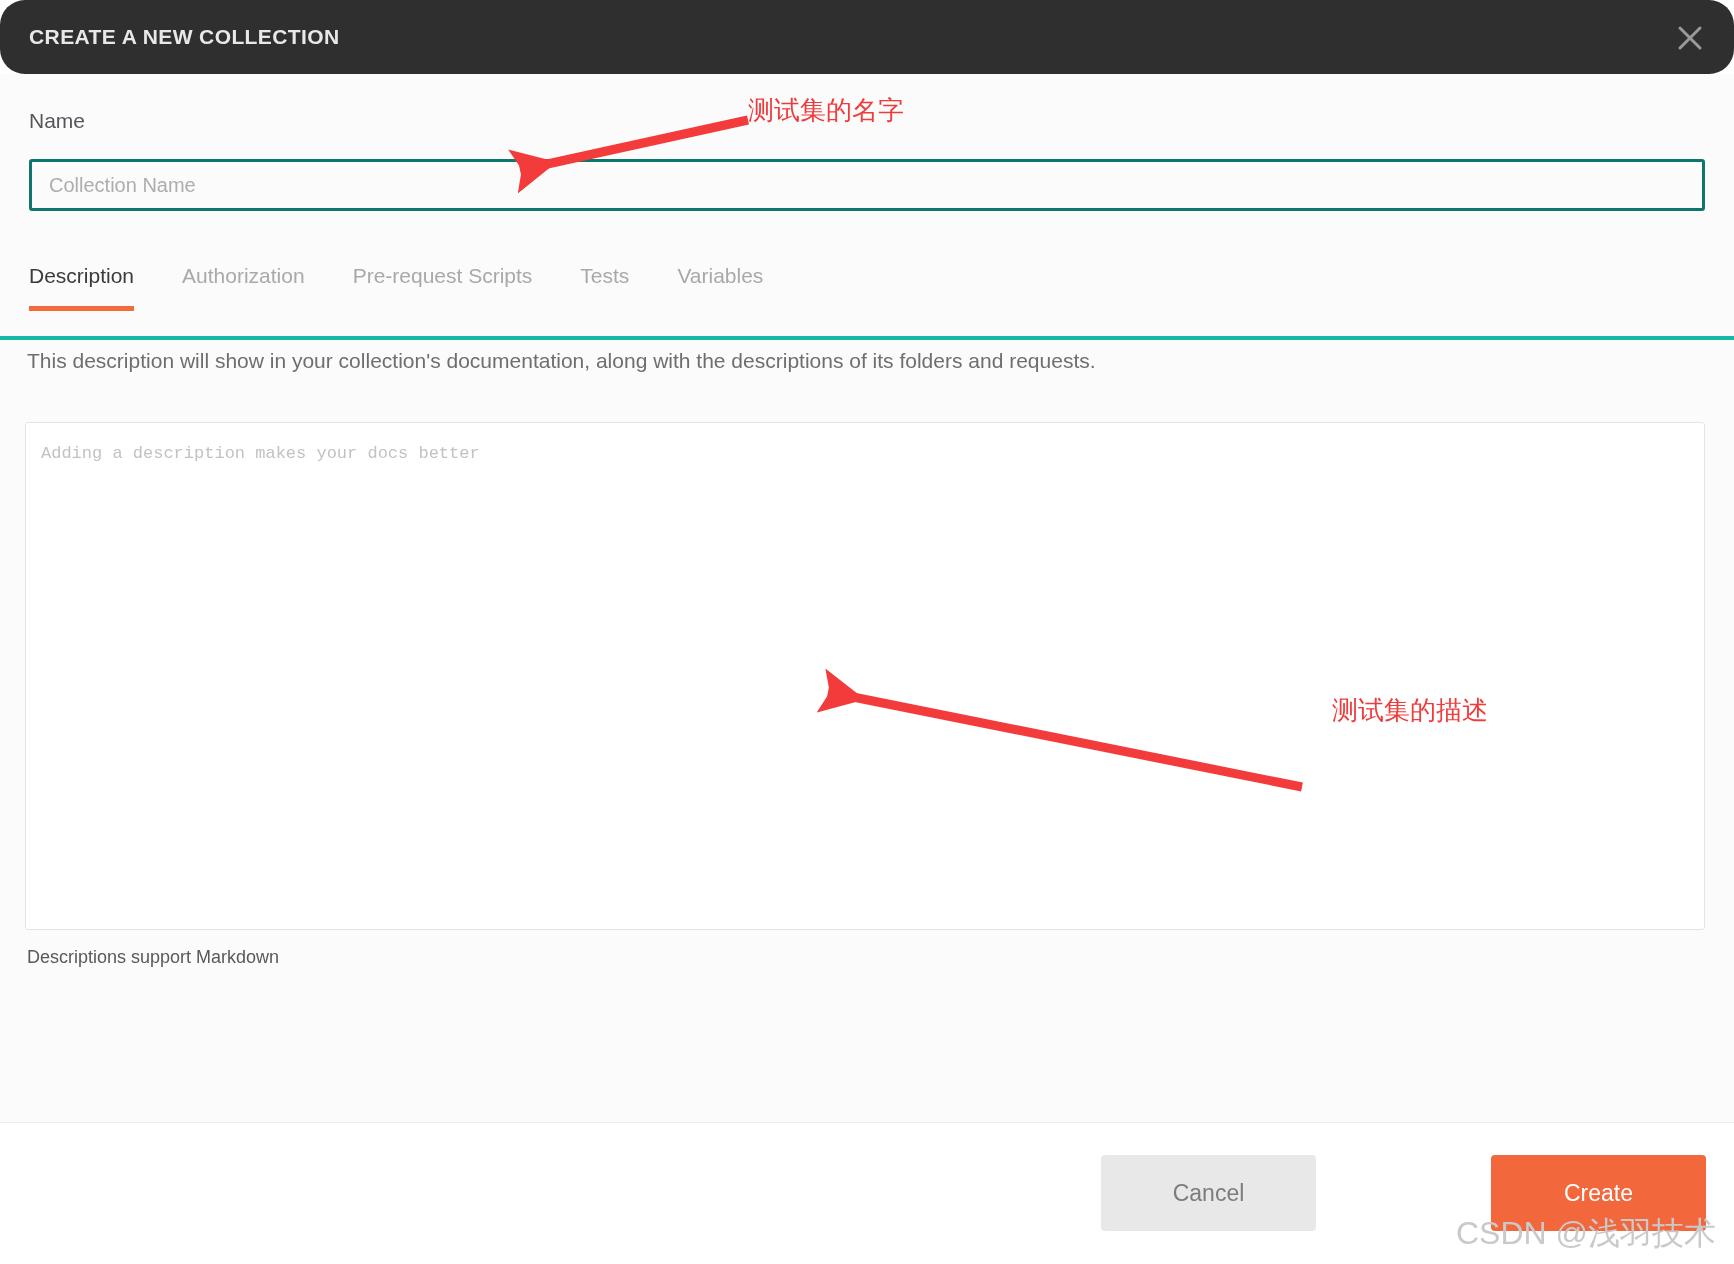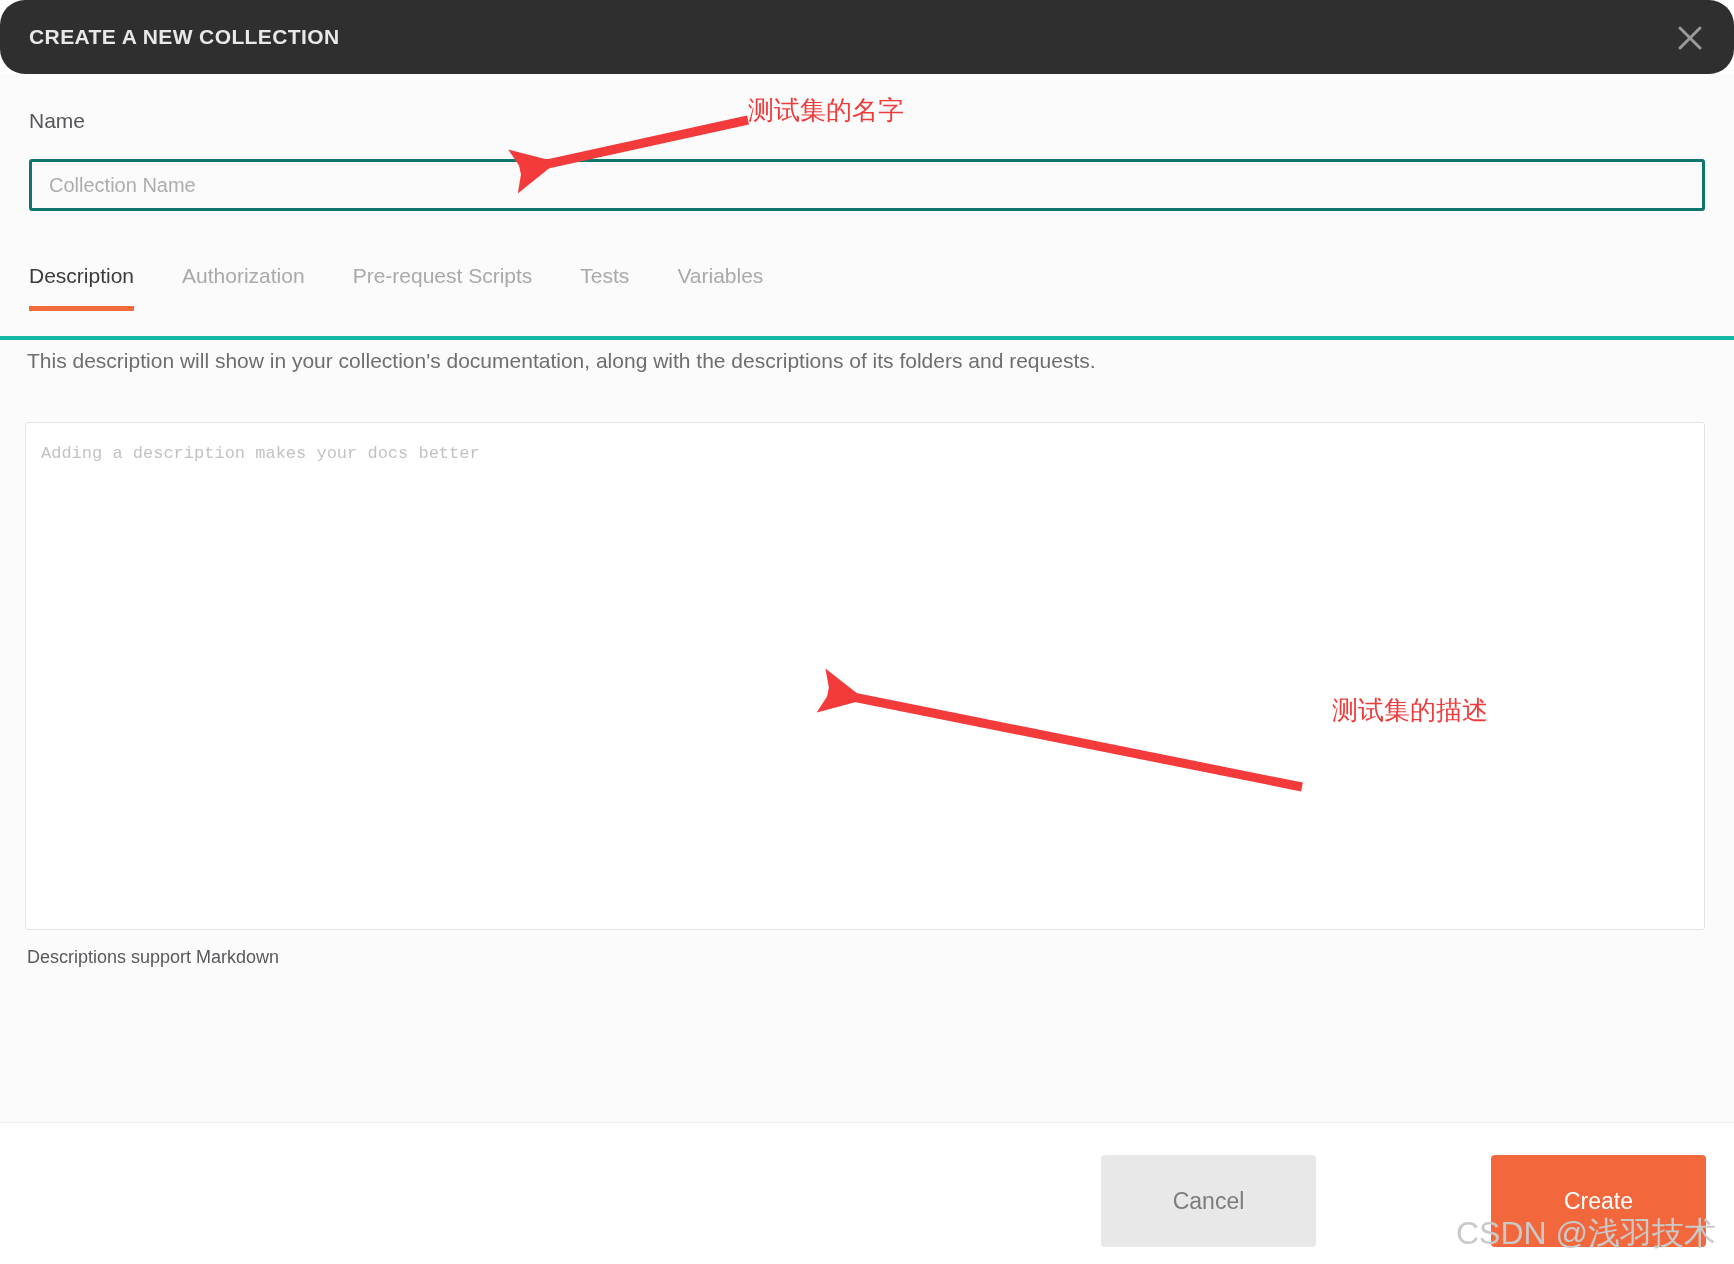--- a/index.html
+++ b/index.html
@@ -148,21 +148,21 @@
     position: absolute;
     top: 1122px; left: 0;
     width: 1734px;
     height: 142px;
     background: #ffffff;
     border-top: 1px solid #ededed;
   }
   .btn {
     position: absolute;
     top: 32px;
-    height: 92px;
+    height: 76px;
     border: none;
     border-radius: 4px;
     font-family: "Liberation Sans", sans-serif;
     font-size: 23px;
     cursor: pointer;
   }
   .btn-cancel {
     right: 418px;
     width: 215px;
     background: #e8e8e8;

